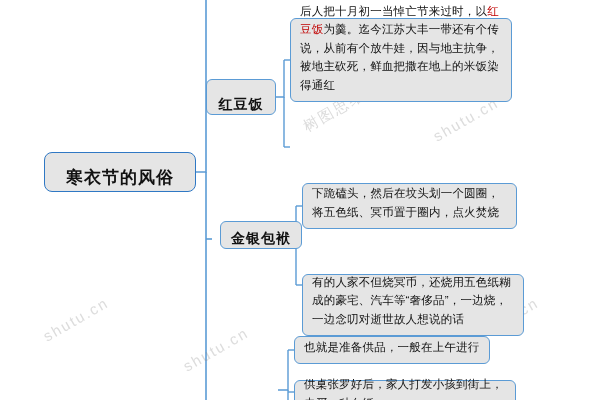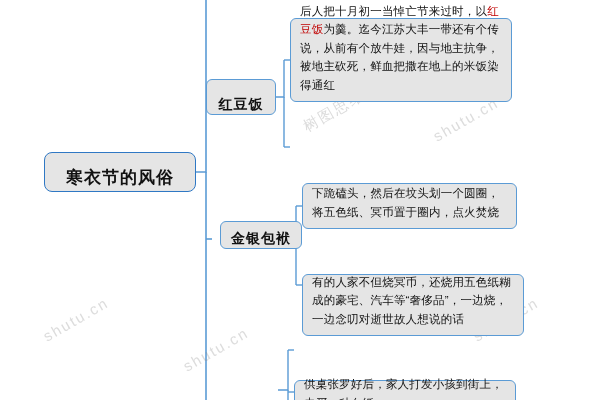--- a/index.html
+++ b/index.html
@@ -135,18 +135,21 @@
   </div>
 
   <div class="node leaf" style="left:302px; top:183px; width:215px; height:46px;">
     <span>下跪磕头，然后在坟头划一个圆圈，将五色纸、冥币置于圈内，点火焚烧</span>
   </div>
 
   <div class="node leaf" style="left:302px; top:254px; width:222px; height:62px;margin-top:20px;">
     <span>有的人家不但烧冥币，还烧用五色纸糊成的豪宅、汽车等“奢侈品”，一边烧，一边念叨对逝世故人想说的话</span>
   </div>
 
+  <div class="node leaf" style="left:294px; top:336px; width:196px; height:28px;">
+    <span>也就是准备供品，一般在上午进行</span>
+  </div>
 
   <div class="node leaf" style="left:294px; top:380px; width:222px; height:40px;">
     <span>供桌张罗好后，家人打发小孩到街上，去买一种白纸</span>
   </div>
 
 </div>
 
 </body></html>

